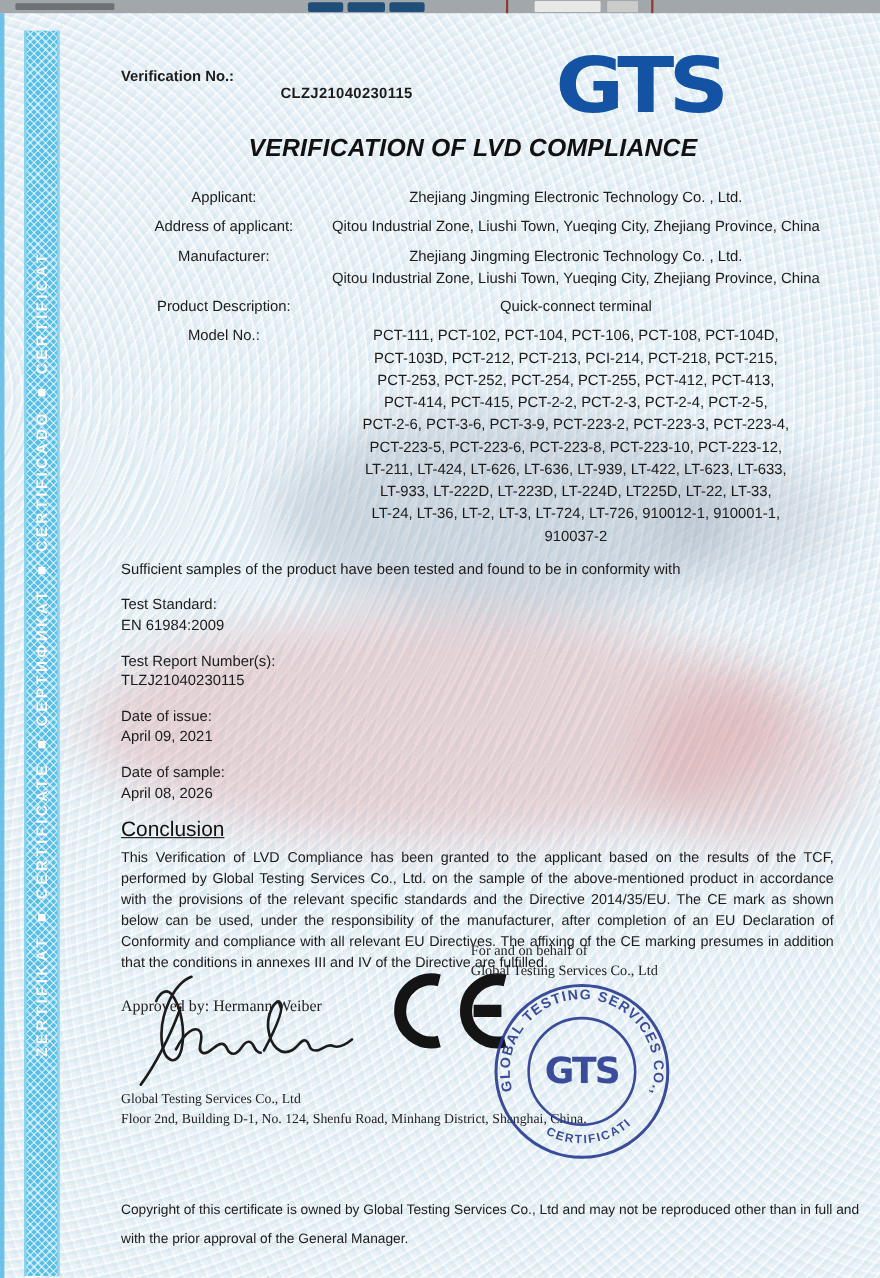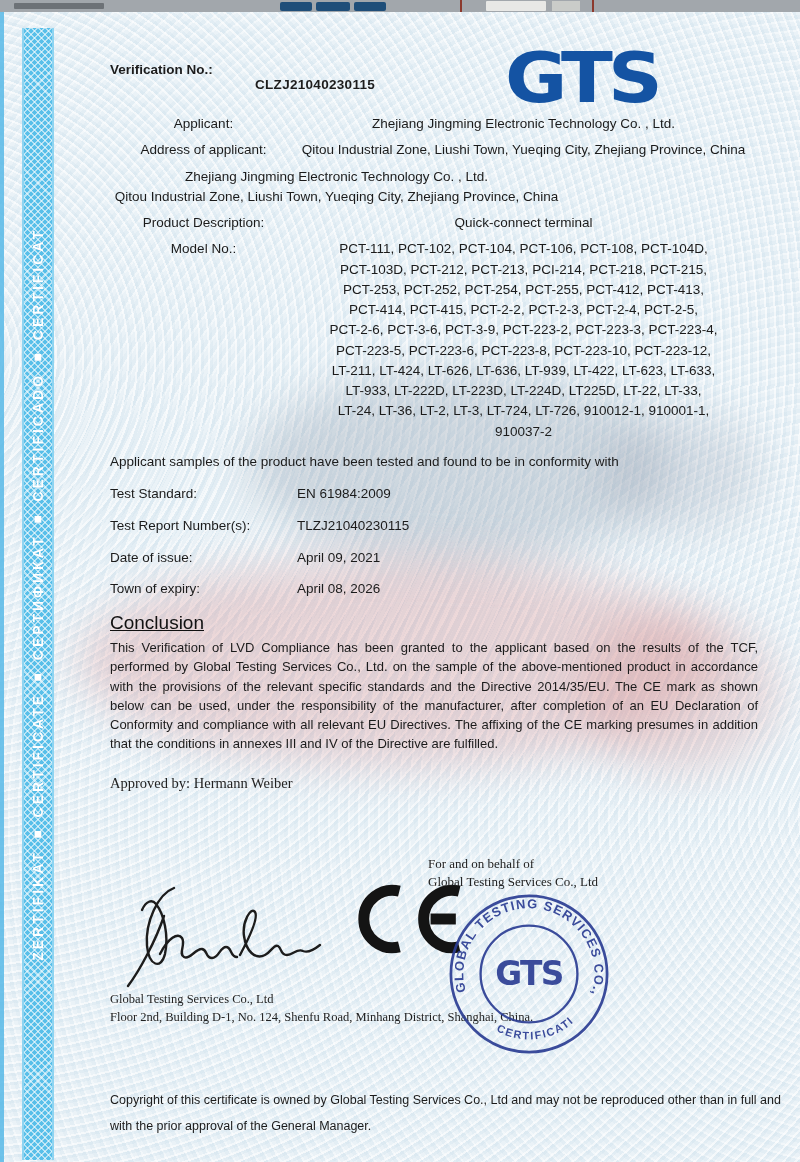--- a/index.html
+++ b/index.html
@@ -62,21 +62,21 @@
          color:#111;letter-spacing:.2px;}
 
   .fields{margin-top:22px;}
   .frow{display:flex;margin-bottom:6px;font-size:13.5px;color:#1b1b1b;line-height:1.5;text-align:center;}
   .frow .flabel{width:187px;flex:none;}
   .frow .fvalue{width:453px;white-space:pre-line;}
 
   .sufficiency{margin-top:12px;font-size:13.5px;color:#1b1b1b;width:640px;}
 
   .stmts{margin-top:16px;}
-  .srow{display:flex;font-size:13.5px;color:#1b1b1b;margin-bottom:13px;line-height:1.4;}
+  .srow{display:flex;font-size:13.5px;color:#1b1b1b;margin-bottom:13px;line-height:1.4;flex-direction:column;}
   .srow .flabel{width:187px;flex:none;}
   .plain{margin-bottom:13px;font-size:13.5px;color:#1b1b1b;}
 
   .conclusion-h{margin-top:10px;font-size:19px;color:#111;text-decoration:underline;}
   .conclusion-b{margin-top:4px;width:648px;font-size:13px;color:#1b1b1b;line-height:1.47;text-align:justify;}
 
   .approved{margin-top:22px;font-family:"Liberation Serif","DejaVu Serif",serif;
             font-size:14.5px;color:#222;}
 
   .behalf{position:absolute;left:428px;top:843px;width:260px;text-align:left;
@@ -118,31 +118,33 @@
   </div>
 
   <div class="gts-logo">GTS</div>
 
   <div class="content">
     <div class="verif-row">
       <span class="vlabel">Verification No.:</span>
       <span class="vvalue">CLZJ21040230115</span>
     </div>
 
+    <div class="title">VERIFICATION OF LVD COMPLIANCE</div>
 
     <div class="fields">
       <div class="frow">
         <span class="flabel">Applicant:</span>
         <span class="fvalue">Zhejiang Jingming Electronic Technology Co. , Ltd.</span>
       </div>
       <div class="frow">
         <span class="flabel">Address of applicant:</span>
         <span class="fvalue">Qitou Industrial Zone, Liushi Town, Yueqing City, Zhejiang Province, China</span>
       </div>
       <div class="frow">
+        <span class="flabel">Manufacturer:</span>
         <span class="fvalue">Zhejiang Jingming Electronic Technology Co. , Ltd.
 Qitou Industrial Zone, Liushi Town, Yueqing City, Zhejiang Province, China</span>
       </div>
       <div class="frow">
         <span class="flabel">Product Description:</span>
         <span class="fvalue">Quick-connect terminal</span>
       </div>
       <div class="frow">
         <span class="flabel">Model No.:</span>
         <span class="fvalue">PCT-111, PCT-102, PCT-104, PCT-106, PCT-108, PCT-104D,
@@ -151,37 +153,37 @@
 PCT-414, PCT-415, PCT-2-2, PCT-2-3, PCT-2-4, PCT-2-5,
 PCT-2-6, PCT-3-6, PCT-3-9, PCT-223-2, PCT-223-3, PCT-223-4,
 PCT-223-5, PCT-223-6, PCT-223-8, PCT-223-10, PCT-223-12,
 LT-211, LT-424, LT-626,  LT-636, LT-939, LT-422, LT-623, LT-633,
 LT-933, LT-222D, LT-223D, LT-224D, LT225D, LT-22, LT-33,
 LT-24, LT-36, LT-2, LT-3, LT-724, LT-726, 910012-1, 910001-1,
 910037-2</span>
       </div>
     </div>
 
-    <div class="sufficiency">Applicant samples of the product have been tested and found to be in conformity with</div>
+    <div class="sufficiency">Sufficient samples of the product have been tested and found to be in conformity with</div>
 
     <div class="stmts">
       <div class="srow">
         <span class="flabel">Test Standard:</span>
         <span>EN 61984:2009</span>
       </div>
       <div class="srow">
         <span class="flabel">Test Report Number(s):</span>
         <span>TLZJ21040230115</span>
       </div>
       <div class="srow">
         <span class="flabel">Date of issue:</span>
         <span>April 09, 2021</span>
       </div>
       <div class="srow">
-        <span class="flabel">Town of expiry:</span>
+        <span class="flabel">Date of sample:</span>
         <span>April 08, 2026</span>
       </div>
     </div>
 
     <div class="conclusion-h">Conclusion</div>
     <div class="conclusion-b">This Verification of LVD Compliance has been granted to the applicant based on the results of the TCF, performed by Global Testing Services Co., Ltd. on the sample of the above-mentioned product in accordance with the provisions of the relevant specific standards and the Directive 2014/35/EU. The CE mark as shown below can be used, under the responsibility of the manufacturer, after completion of an EU Declaration of Conformity and compliance with all relevant EU Directives. The affixing of the CE marking presumes in addition that the conditions in annexes III and IV of the Directive are fulfilled.</div>
 
     <div class="approved">Approved by: Hermann Weiber</div>
 
     <svg class="signature" viewBox="0 0 215 115">

